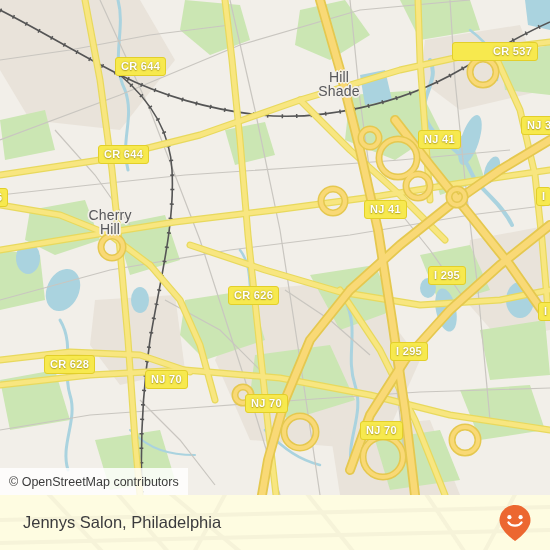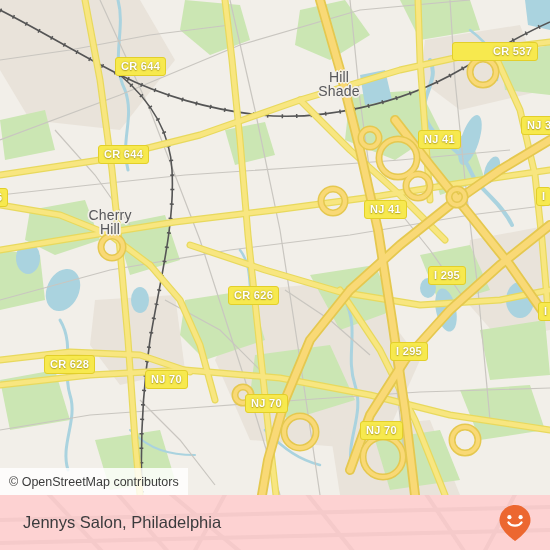--- a/index.html
+++ b/index.html
@@ -144,21 +144,21 @@
     white-space: nowrap;
   }
 
   
   #bottom-bar {
     position: absolute;
     left: 0;
     top: 495px;
     width: 550px;
     height: 55px;
-    background: #fca5a5;
+    background: #fef9c3;
     display: flex;
     align-items: center;
     justify-content: space-between;
     overflow: hidden;
   }
   #bottom-bar-watermark {
     position: absolute;
     left: 0; top: 0;
     width: 550px; height: 55px;
     opacity: .5;

